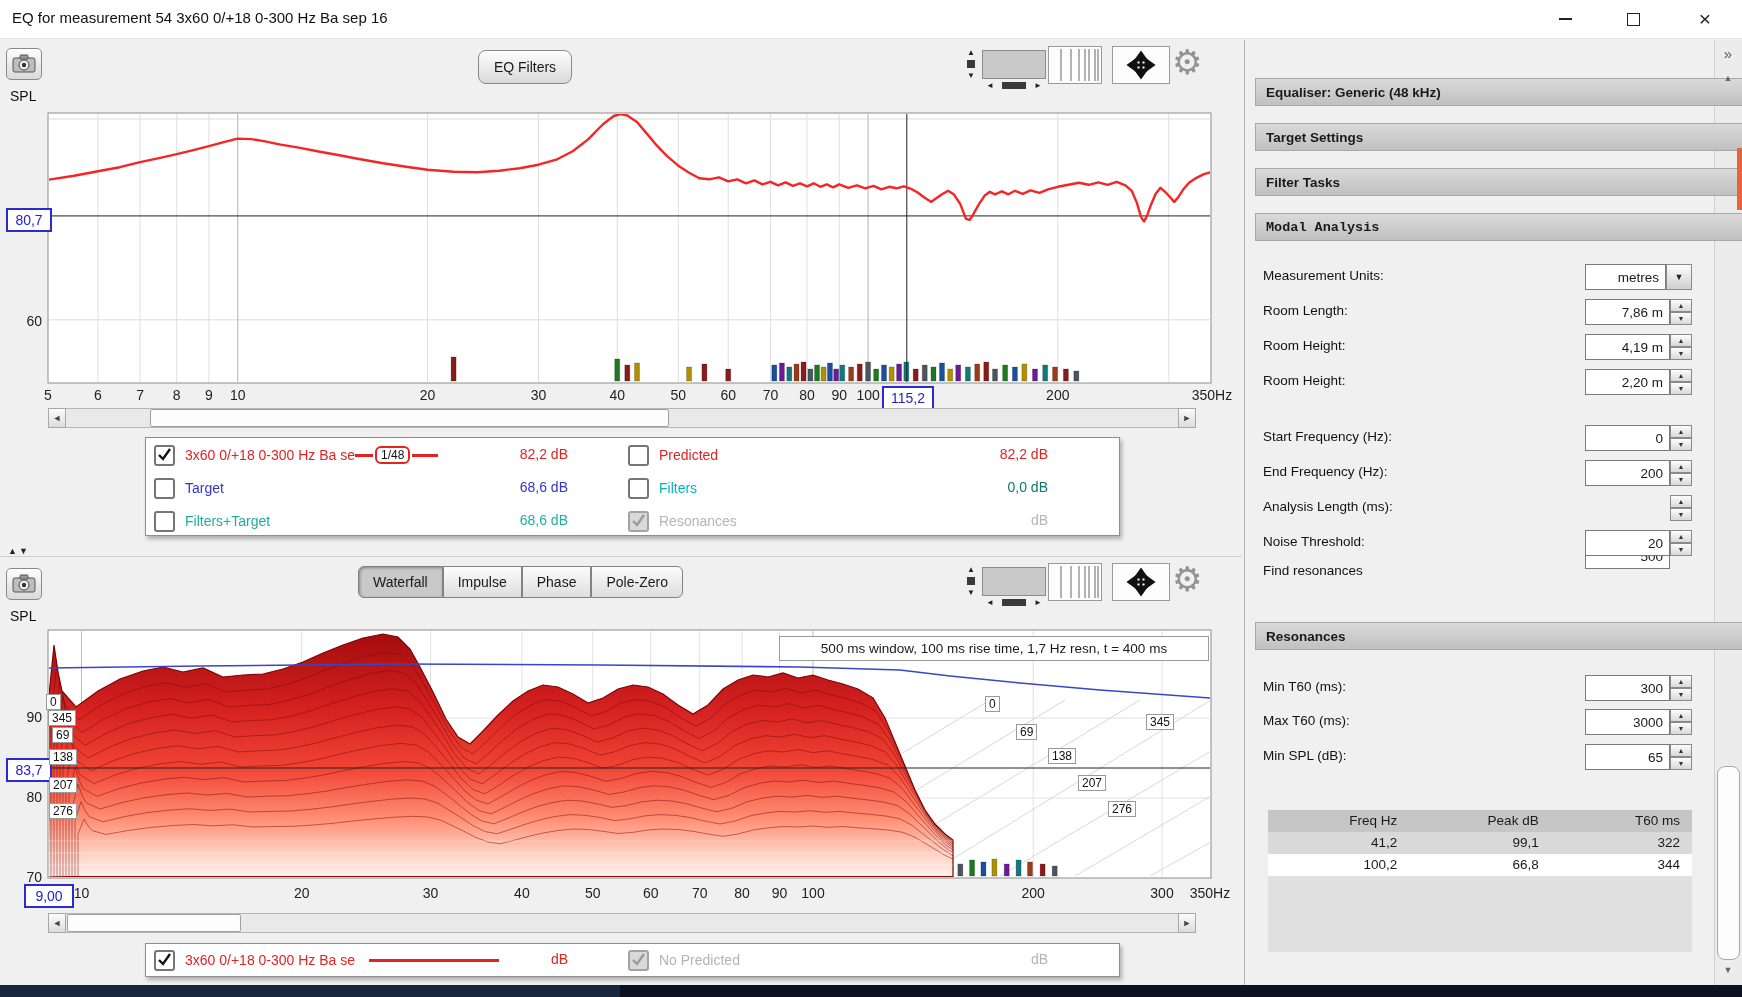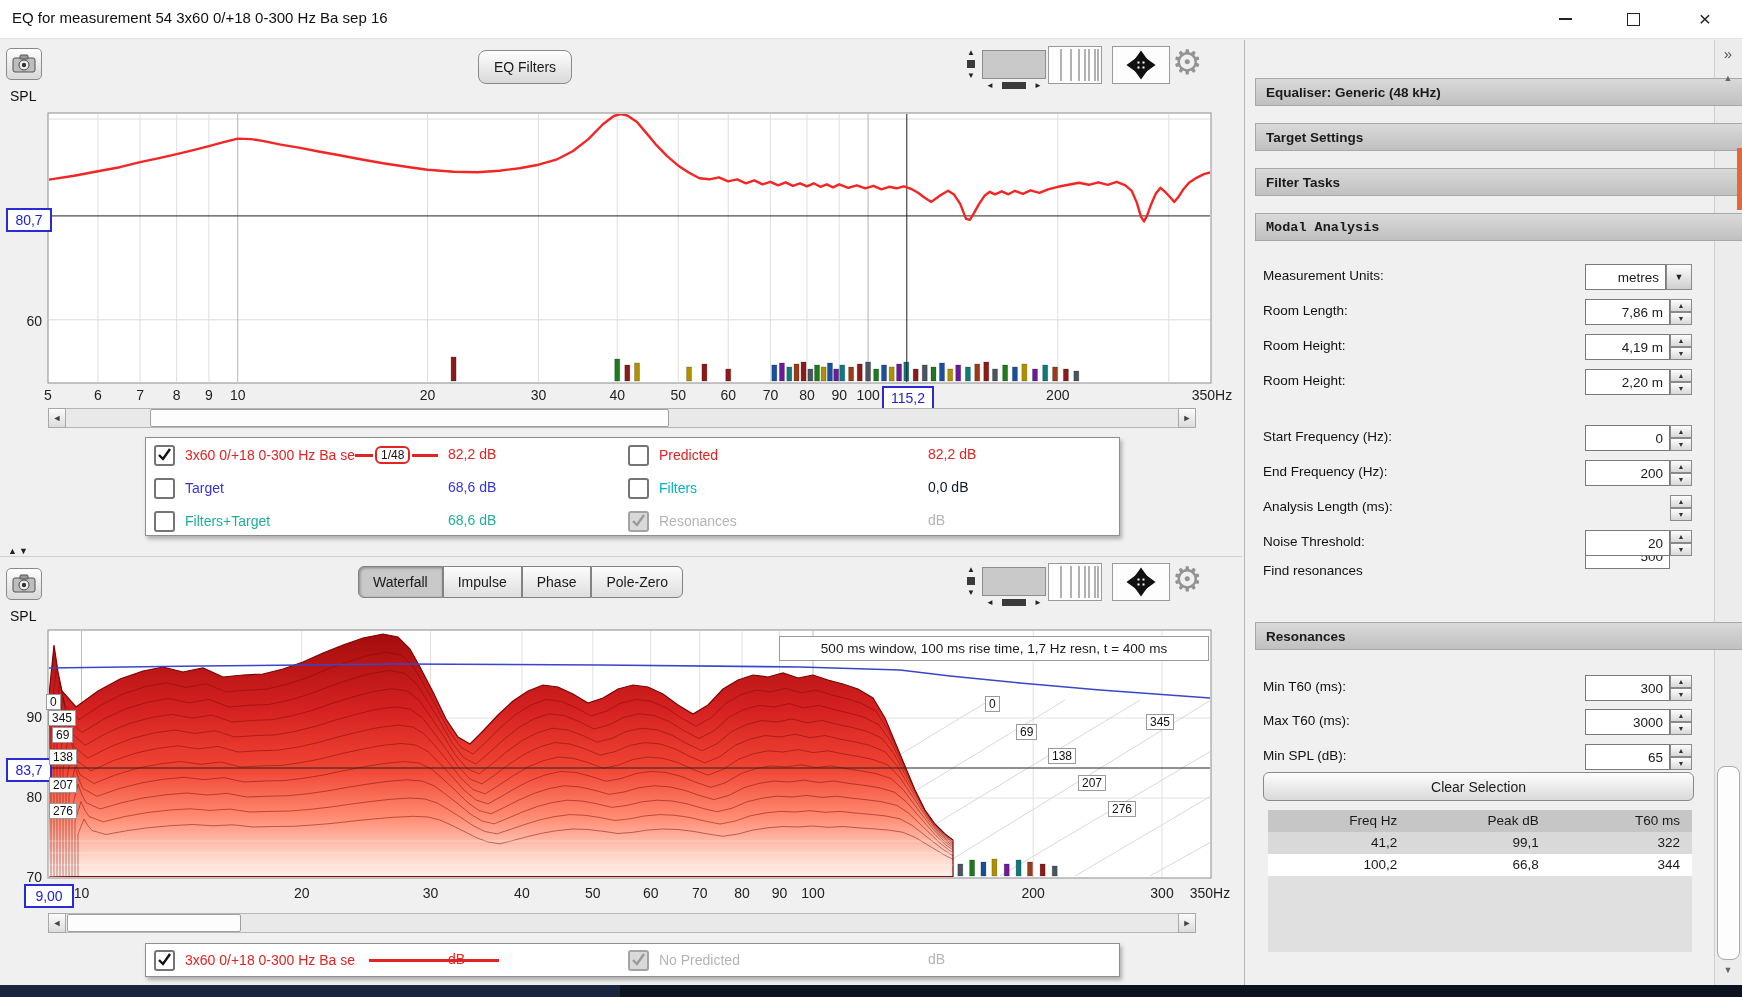--- a/index.html
+++ b/index.html
@@ -18,21 +18,21 @@
   .cursorbox{background:#fff;border:2px solid #2b2bd4;color:#2222cc;font-size:14px;
              display:flex;align-items:center;justify-content:center;}
   .ticklabel{position:absolute;z-index:2;font-size:14px;color:#222;transform:translateX(-50%);white-space:nowrap;}
   .yticklabel{position:absolute;z-index:2;font-size:14px;color:#222;text-align:right;width:28px;}
   .legendbox{background:#fff;border:1px solid #8f8f8f;box-shadow:2px 3px 4px rgba(0,0,0,.28);}
   .lrow{position:absolute;height:24px;display:flex;align-items:center;}
   .cb{width:17px;height:17px;background:#fff;border:2px solid #757575;border-radius:3px;position:relative;flex:none;}
   .cb.gray{background:#d9d9d9;border-color:#a3a3a3;}
   .cb svg{position:absolute;left:0;top:-1px;}
   .llabel{font-size:14px;margin-left:10px;white-space:nowrap;}
-  .lvalue{position:absolute;font-size:14px;}
+  .lvalue{position:absolute;font-size:14px;text-align:right;}
   .badge{border:2px solid #e32222;border-radius:6px;font-size:12px;color:#111;padding:0 4px;margin:0 2px;background:#fff;}
   .redseg{height:3px;background:#e32222;}
   .tab{height:30px;padding:0 14px;font-size:14px;display:flex;align-items:center;border:1px solid #828282;
        background:linear-gradient(#fcfcfc,#dedede);}
   .tab.selected{background:#c9c9c9;box-shadow:inset 1px 1px 3px rgba(0,0,0,.35);}
   .tab:first-child{border-radius:6px 0 0 6px;}
   .tab:last-child{border-radius:0 6px 6px 0;}
   .sb-header{position:absolute;left:1255px;width:523px;height:28px;background:linear-gradient(#dadada,#c0c0c0);
              border:1px solid #a8a8a8;box-sizing:border-box;font-weight:bold;font-size:13.5px;
              display:flex;align-items:center;padding-left:10px;}
@@ -336,21 +336,21 @@
         <div class="lvalue" style="left: 294px; width: 120px; top: 3px; color: rgb(31, 174, 158);">68,6 dB</div>
       </div>
       <div class="lrow" style="left: 482px; top: 5px;">
         <div class="cb"></div>
         <span class="llabel" style="color: rgb(227, 34, 34);">Predicted</span>
         <div class="lvalue" style="left: 300px; width: 120px; top: 3px; color: rgb(227, 34, 34);">82,2 dB</div>
       </div>
       <div class="lrow" style="left: 482px; top: 38px;">
         <div class="cb"></div>
         <span class="llabel" style="color: rgb(0, 181, 196);">Filters</span>
-        <div class="lvalue" style="left: 300px; width: 120px; top: 3px; color: #0f172a;">0,0 dB</div>
+        <div class="lvalue" style="left: 300px; width: 120px; top: 3px; color: #0f766e;">0,0 dB</div>
       </div>
       <div class="lrow" style="left: 482px; top: 71px;">
         <div class="cb gray">
           <svg width="17" height="17">
             <polyline points="3,9 7,13 14,3" fill="none" stroke="#9a9a9a" stroke-width="2.4"></polyline>
           </svg>
         </div>
         <span class="llabel" style="color: rgb(180, 180, 180);">Resonances</span>
         <div class="lvalue" style="left: 300px; width: 120px; top: 3px; color: rgb(180, 180, 180);">dB</div>
       </div>
@@ -607,21 +607,20 @@
     <div class="spinner" style="left: 1670px; top: 709px;">
       <div>▲</div>
       <div>▼</div>
     </div>
     <div class="fldlabel" style="top: 748px;">Min SPL (dB):</div>
     <div class="valbox" style="left: 1585px; top: 744px; width: 85px;">65</div>
     <div class="spinner" style="left: 1670px; top: 744px;">
       <div>▲</div>
       <div>▼</div>
     </div>
-    <div class="btn3d" style="position: absolute; left: 1263px; top: 772px; width: 429px; height: 27px; border-radius: 6px;">Clear Selection</div>
     <div style="position: absolute; left: 1268px; top: 810px; width: 424px;">
       <div class="tbl-row" style="background: rgb(198, 198, 198);">
         <div class="tbl-cell">Freq Hz</div>
         <div class="tbl-cell">Peak dB</div>
         <div class="tbl-cell">T60 ms</div>
       </div>
       <div class="tbl-row" style="background: rgb(217, 217, 217);">
         <div class="tbl-cell">41,2</div>
         <div class="tbl-cell">99,1</div>
         <div class="tbl-cell">322</div>

